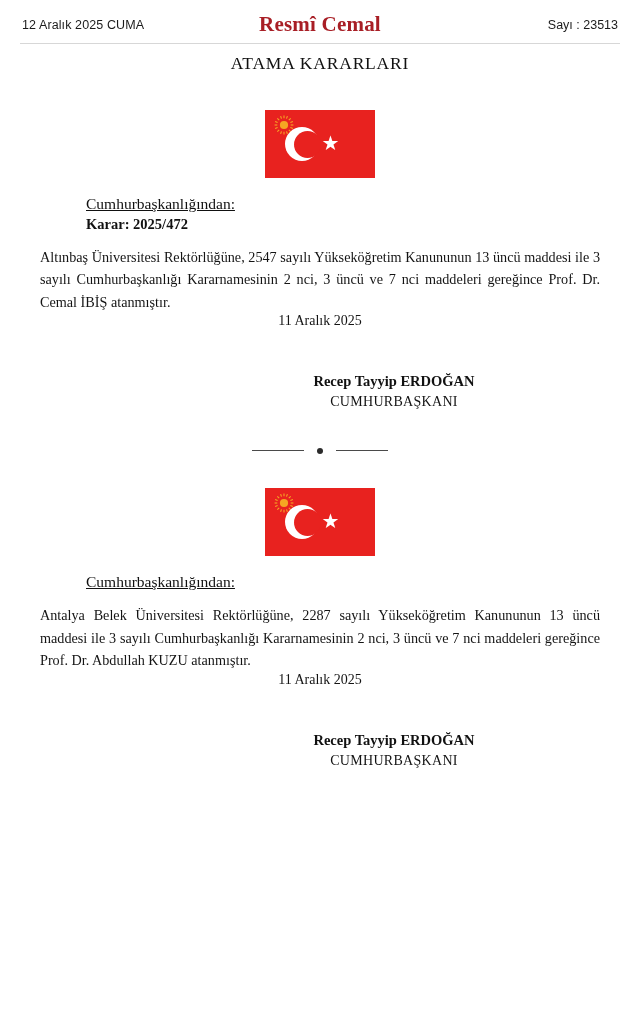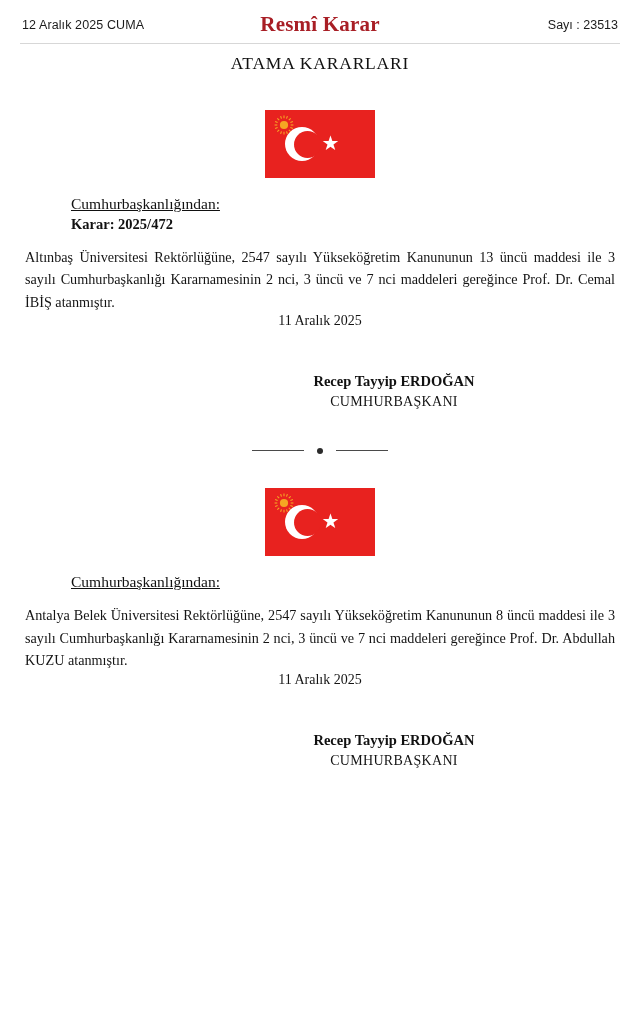--- a/index.html
+++ b/index.html
@@ -123,21 +123,21 @@
   
   .sun {
     position: absolute;
     left: 9px;
     top: 5px;
     width: 20px;
     height: 20px;
   }
 
   
-  .decree { padding: 0 25px; }
+  .decree { padding: 0 40px; }
 
   .issuer {
     margin: 17px 0 0 46px;
     font-size: 15.5px;
     font-family: "Liberation Serif", serif;
     text-decoration: underline;
     color: #111111;
     display: inline-block;
   }
   .decision-no {
@@ -212,21 +212,21 @@
     background: #2b2b2b;
     vertical-align: middle;
     margin: 0 9px;
   }
 </style>
 </head>
 <body>
 
 <div class="masthead">
   <div class="masthead-date">12 Aralık 2025 CUMA</div>
-  <div class="masthead-title">Resmî Karar</div>
+  <div class="masthead-title">Resmî Cemal</div>
   <div class="masthead-issue">Sayı : 23513</div>
   <div class="masthead-rule"></div>
 </div>
 
 <div class="section-title">ATAMA KARARLARI</div>
 
 <div class="flag-wrap first">
   <span class="flag">
     <span class="sun">
       <svg width="20" height="20" viewBox="0 0 20 20" aria-hidden="true">
@@ -302,21 +302,21 @@
       </svg>
     </span>
     <span class="crescent-outer"></span>
     <span class="crescent-inner"></span>
     <span class="star">★</span>
   </span>
 </div>
 
 <div class="decree">
   <div class="issuer">Cumhurbaşkanlığından:</div>
-  <p class="body-text">Antalya Belek Üniversitesi Rektörlüğüne, 2547 sayılı Yükseköğretim Kanununun 8 üncü maddesi ile 3 sayılı Cumhurbaşkanlığı Kararnamesinin 2 nci, 3 üncü ve 7 nci maddeleri gereğince Prof. Dr. Abdullah KUZU atanmıştır.</p>
+  <p class="body-text">Antalya Belek Üniversitesi Rektörlüğüne, 2287 sayılı Yükseköğretim Kanununun 13 üncü maddesi ile 3 sayılı Cumhurbaşkanlığı Kararnamesinin 2 nci, 3 üncü ve 7 nci maddeleri gereğince Prof. Dr. Abdullah KUZU atanmıştır.</p>
   <div class="decree-date">11 Aralık 2025</div>
   <div class="signature">
     <span class="sig-block">
       <div class="sig-name">Recep Tayyip ERDOĞAN</div>
       <div class="sig-role">CUMHURBAŞKANI</div>
     </span>
   </div>
 </div>
 
 </body></html>

